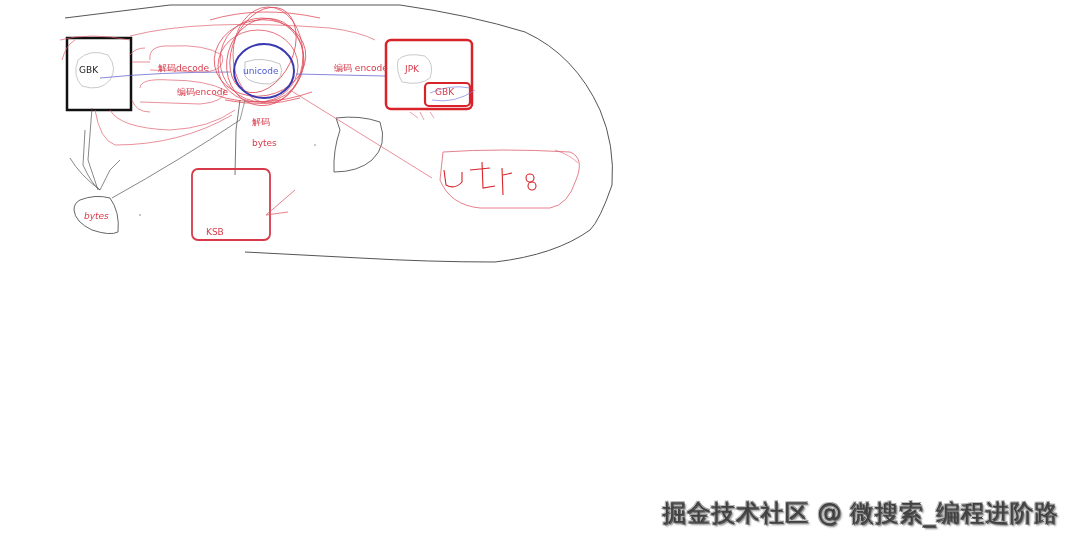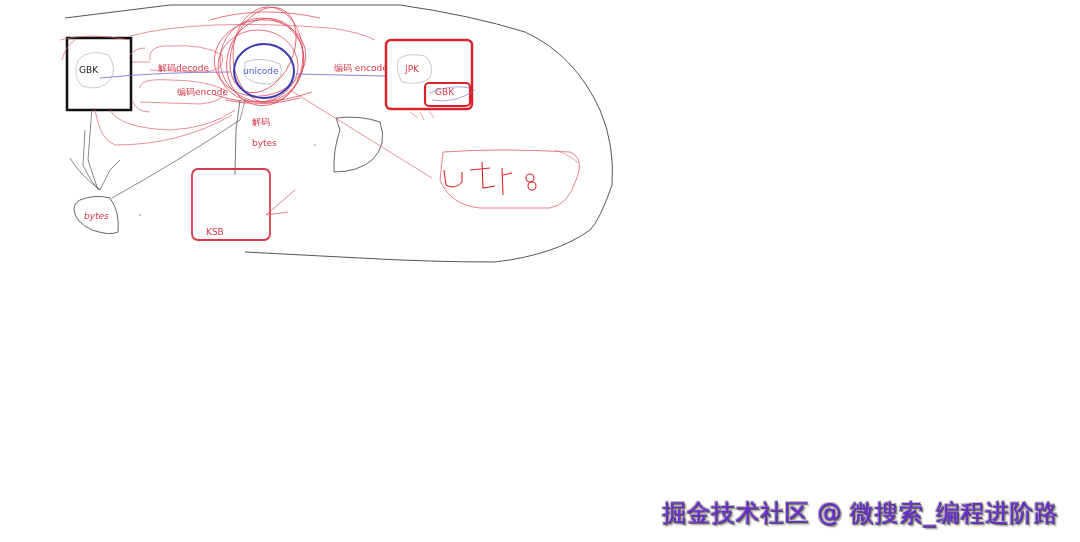--- a/index.html
+++ b/index.html
@@ -6,21 +6,21 @@
     body {
       width: 1080px; height: 542px; background: #ffffff; position: relative; overflow: hidden;
       font-family: "DejaVu Sans", sans-serif;
     }
     #canvas { position: absolute; left: 0; top: 0; width: 1080px; height: 542px; }
     .lbl { position: absolute; font-size: 9px; white-space: nowrap; line-height: 1; }
     .lbl.red { color: #d83a4a; }
     .lbl.blue { color: #4a5ad0; }
     .lbl.black { color: #222222; }
     .watermark {
-      position: absolute; left: 662px; top: 497px; font-size: 24px; color: #6d28d9;
+      position: absolute; left: 662px; top: 497px; font-size: 24px; color: #404040;
       font-family: "DejaVu Sans", sans-serif; letter-spacing: 0.5px;
       text-shadow: 1px 1px 0 #555, -1px -1px 0 #bbb, 1px -1px 0 #999, -1px 1px 0 #999, 2px 2px 2px #777;
     }
   </style>
 </head>
 <body>
 
 <svg id="canvas" viewBox="0 0 1080 542" xmlns="http://www.w3.org/2000/svg">
 
   <path d="M65,18 L170,5 L400,5 Q470,15 525,32 Q575,55 600,110 Q615,145 612,185 Q600,220 590,230 Q555,255 495,262 Q430,262 360,258 L245,252" fill="none" stroke="#555" stroke-width="1"></path>

